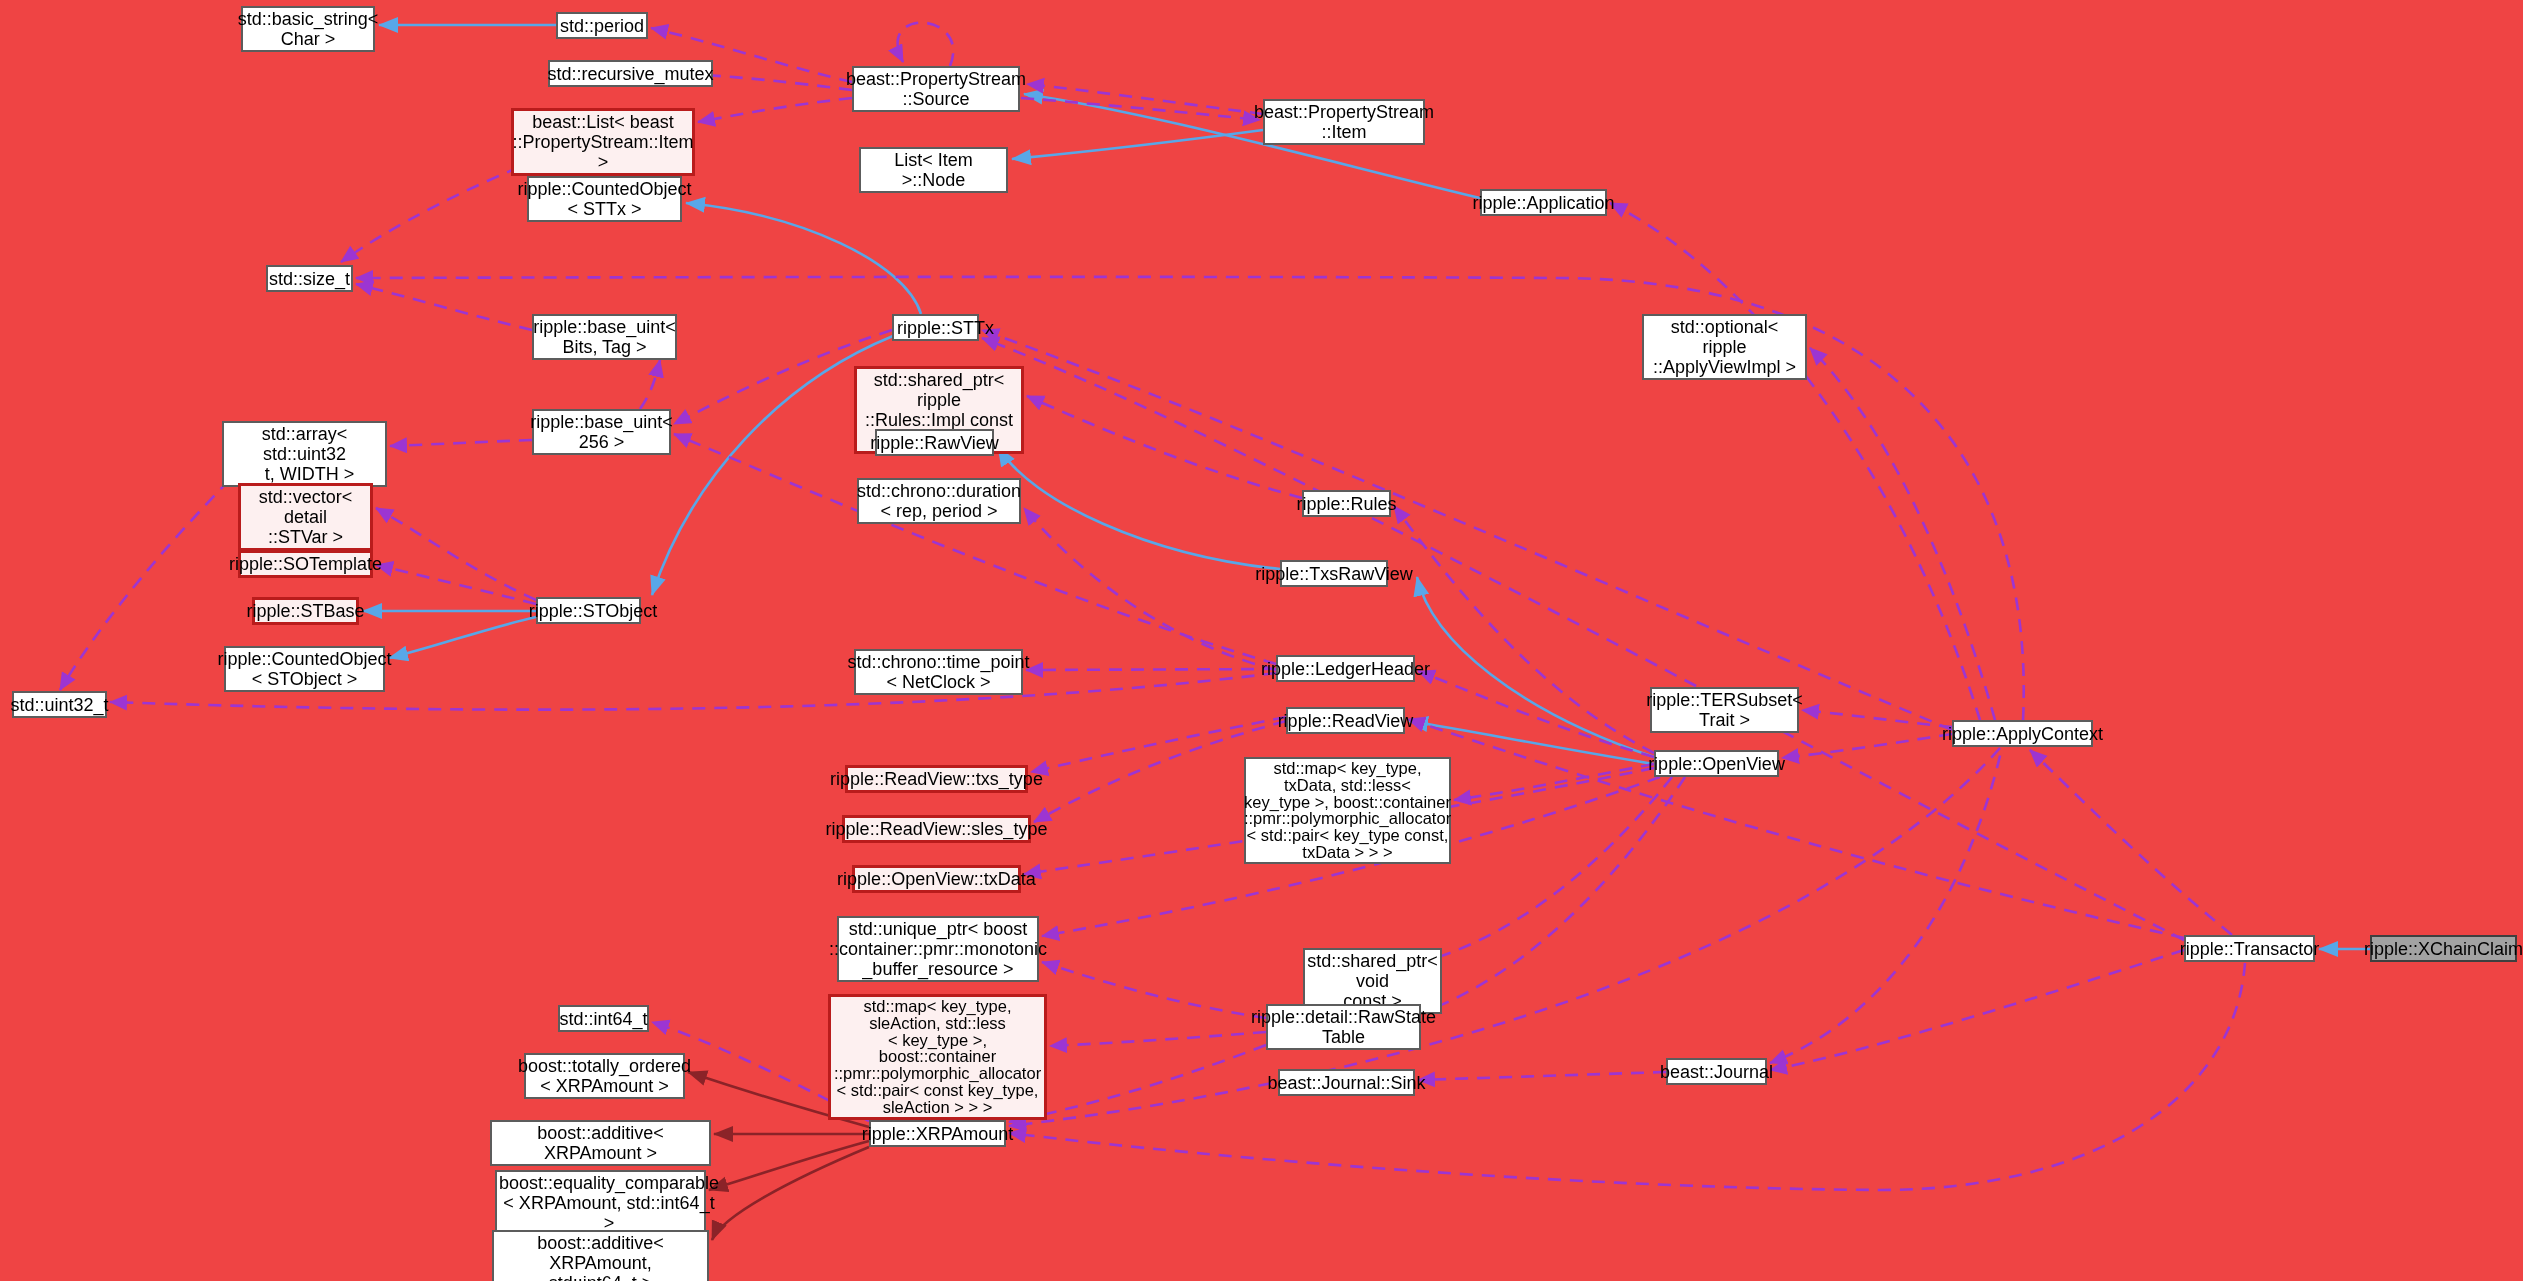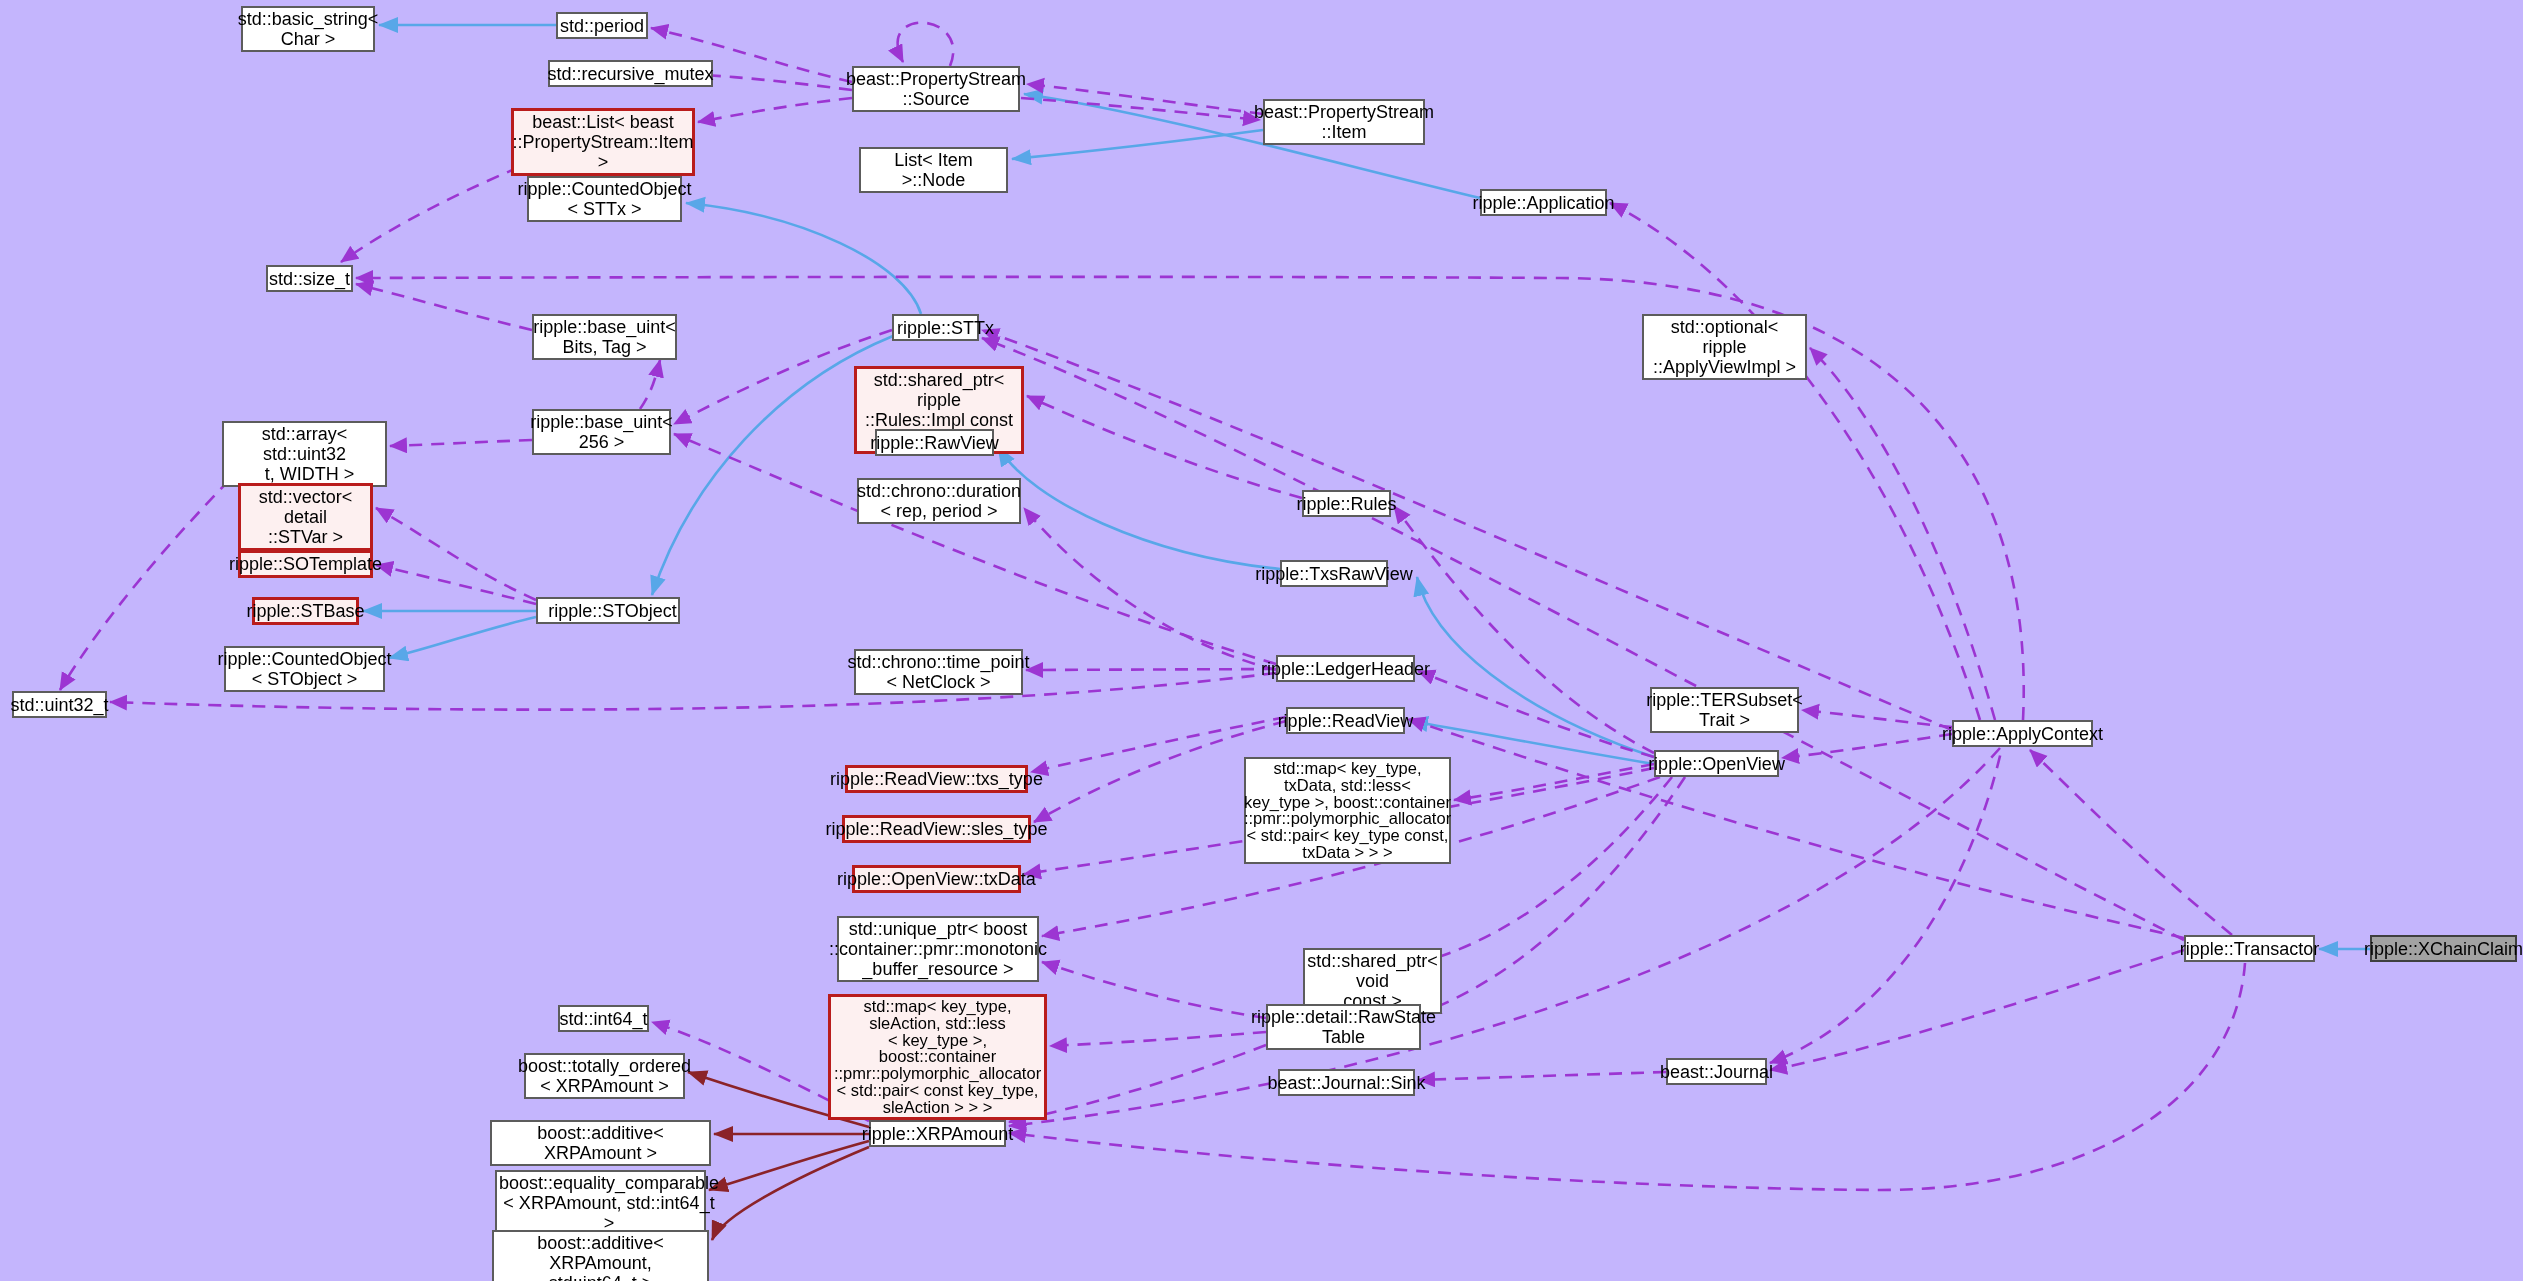--- a/index.html
+++ b/index.html
@@ -1,16 +1,16 @@
 <!DOCTYPE html>
 <html><head>
 <meta charset="utf-8">
 <style>
   html,body{margin:0;padding:0;background:#000;}
-  #canvas{position:relative;width:2523px;height:1281px;background:#c4b5fd;overflow:hidden;
+  #canvas{position:relative;width:2523px;height:1281px;background:#ef4444;overflow:hidden;
           font-family:"Liberation Sans","DejaVu Sans",sans-serif;text-decoration:underline;}
   #edge-layer{position:absolute;left:0;top:0;width:2523px;height:1281px;}
   .node{position:absolute;box-sizing:border-box;background:#fff;border:2px solid #5c5c5c;
         color:#000;display:flex;align-items:center;justify-content:center;text-align:center;
         white-space:pre-line;font-size:18px;line-height:20px;padding:1px 4px;cursor:pointer;}
   .node.truncated{border:3px solid #b91c1c;background:#fdf0f0;}
   .node.focus{background:#a2a2a2;border-color:#3f3f3f;}
   .node.small{font-size:16.5px;line-height:16.8px;}
   path.edge{fill:none;}
   path.usage{stroke:#9c35d2;stroke-width:2.6;stroke-dasharray:13 9;}
@@ -125,21 +125,21 @@
 &lt; rep, period &gt;</div>
       <div class="node default" style="left: 1302px; top: 490px; width: 89px; min-height: 27px;">ripple::Rules</div>
       <div class="node default" style="left: 222px; top: 421px; width: 165px; min-height: 43px;">std::array&lt; std::uint32
 _t, WIDTH &gt;</div>
       <div class="node default" style="left: 532px; top: 409px; width: 139px; min-height: 43px;">ripple::base_uint&lt;
 256 &gt;</div>
       <div class="node truncated" style="left: 238px; top: 483px; width: 135px; min-height: 43px;">std::vector&lt; detail
 ::STVar &gt;</div>
       <div class="node truncated" style="left: 238px; top: 550px; width: 135px; min-height: 27px;">ripple::SOTemplate</div>
       <div class="node truncated" style="left: 252px; top: 597px; width: 107px; min-height: 27px;">ripple::STBase</div>
-      <div class="node default" style="left: 536px; top: 597px; width: 144px; min-height: 27px; padding-left: 13px;">ripple::STObject</div>
+      <div class="node default" style="left: 536px; top: 597px; width: 105px; min-height: 27px; padding-left: 13px;">ripple::STObject</div>
       <div class="node default" style="left: 1280px; top: 560px; width: 108px; min-height: 27px;">ripple::TxsRawView</div>
       <div class="node default" style="left: 224px; top: 646px; width: 161px; min-height: 43px;">ripple::CountedObject
 &lt; STObject &gt;</div>
       <div class="node default" style="left: 854px; top: 649px; width: 169px; min-height: 43px;">std::chrono::time_point
 &lt; NetClock &gt;</div>
       <div class="node default" style="left: 1276px; top: 655px; width: 139px; min-height: 27px;">ripple::LedgerHeader</div>
       <div class="node default" style="left: 1286px; top: 707px; width: 119px; min-height: 27px;">ripple::ReadView</div>
       <div class="node default" style="left: 12px; top: 691px; width: 95px; min-height: 27px;">std::uint32_t</div>
       <div class="node default" style="left: 1650px; top: 687px; width: 149px; min-height: 43px;">ripple::TERSubset&lt;
 Trait &gt;</div>

